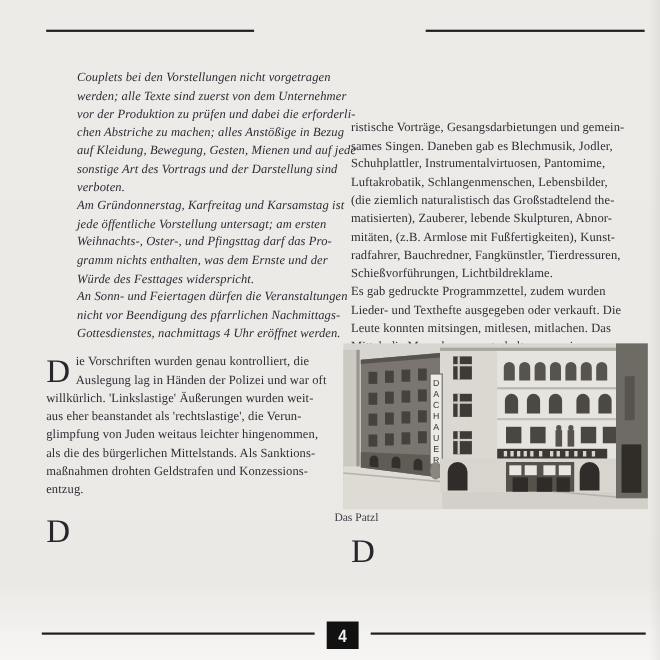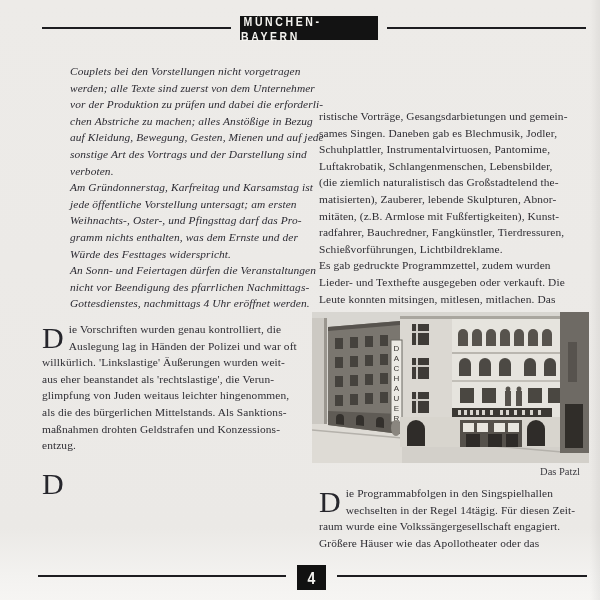--- a/index.html
+++ b/index.html
@@ -15,33 +15,30 @@
   .titlebox span{font-family:"Liberation Sans", sans-serif;font-weight:bold;font-size:10.5px;
         letter-spacing:2.6px;text-indent:2.6px;color:#f4f3ef;transform:scaleY(1.25);}
   .pagenumbox{position:absolute;left:297px;top:565px;width:29px;height:25px;background:#111;
         display:flex;align-items:center;justify-content:center;}
   .pagenumbox span{font-family:"Liberation Sans", sans-serif;font-weight:bold;font-size:14px;
         color:#f2f1ee;transform:scaleY(1.15);}
   .tb{position:absolute;font-size:11.4px;line-height:16.6px;letter-spacing:0.1px;}
   .pre{white-space:pre;}
   .italicblock{font-style:italic;color:#2c2b33;}
   .dropcap{float:left;font-size:30px;line-height:27px;padding:3px 5px 0 0;color:#26262c;}
-  .caption{position:absolute;left:304px;top:466px;width:276px;text-align:right;
+  .caption{position:absolute;left:304px;top:466px;width:276px;text-align:left;
         font-size:10.5px;color:#3c3b41;}
   .photo{position:absolute;left:312px;top:312px;width:277px;height:151px;}
 </style>
 </head>
 <body>
 
 <div class="page">
 
   <div class="rule" style="left:42px;top:27px;width:189px;"></div>
-  <div class="titlebox">
-      <span>MÜNCHEN-BAYERN</span>
-    </div>
   <div class="rule" style="left:387px;top:27px;width:199px;"></div>
 
   <div class="tb pre italicblock" style="left:42px;top:63px;width:272px;margin-left:28px;">Couplets bei den Vorstellungen nicht vorgetragen
 werden; alle Texte sind zuerst von dem Unternehmer
 vor der Produktion zu prüfen und dabei die erforderli-
 chen Abstriche zu machen; alles Anstößige in Bezug
 auf Kleidung, Bewegung, Gesten, Mienen und auf jede
 sonstige Art des Vortrags und der Darstellung sind
 verboten.
 Am Gründonnerstag, Karfreitag und Karsamstag ist
@@ -191,24 +188,21 @@
         <rect x="194" y="122" width="12" height="13" fill="#2e2b28"></rect>
     </g>
 
     <rect x="248" y="0" width="29" height="141" fill="#6e6a64"></rect>
     <rect x="253" y="92" width="18" height="44" fill="#302d29"></rect>
     <rect x="256" y="30" width="9" height="40" fill="#57534e"></rect>
   </svg>
 
   <div class="caption">Das Patzl</div>
 
-  <div class="tb" style="left:319px;top:485px;width:268px;"><span class="dropcap">D</span><span class="pre">ie Programmabfolgen in den Singspielhallen
-wechselten in der Regel 14tägig. Für diesen Zeit-
-raum wurde eine Volkssängergesellschaft engagiert.
-Größere Häuser wie das Apollotheater oder das</span></div>
+  <div class="tb" style="left:319px;top:485px;width:268px;"><span class="dropcap">D</span></div>
 
   <div class="rule" style="left:38px;top:575px;width:248px;"></div>
   <div class="pagenumbox">
       <span>4</span>
     </div>
   <div class="rule" style="left:337px;top:575px;width:250px;"></div>
 
 </div>
 
 </body></html>

